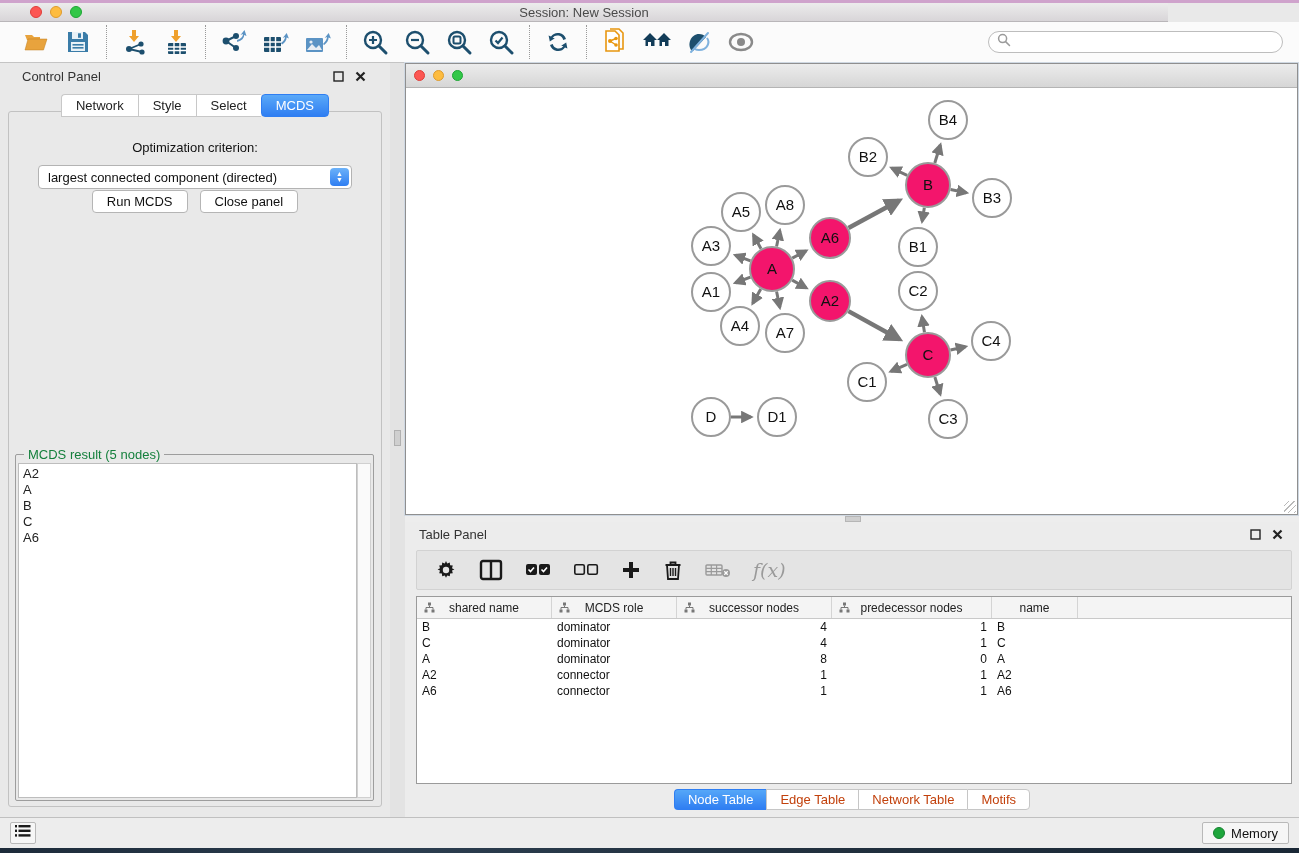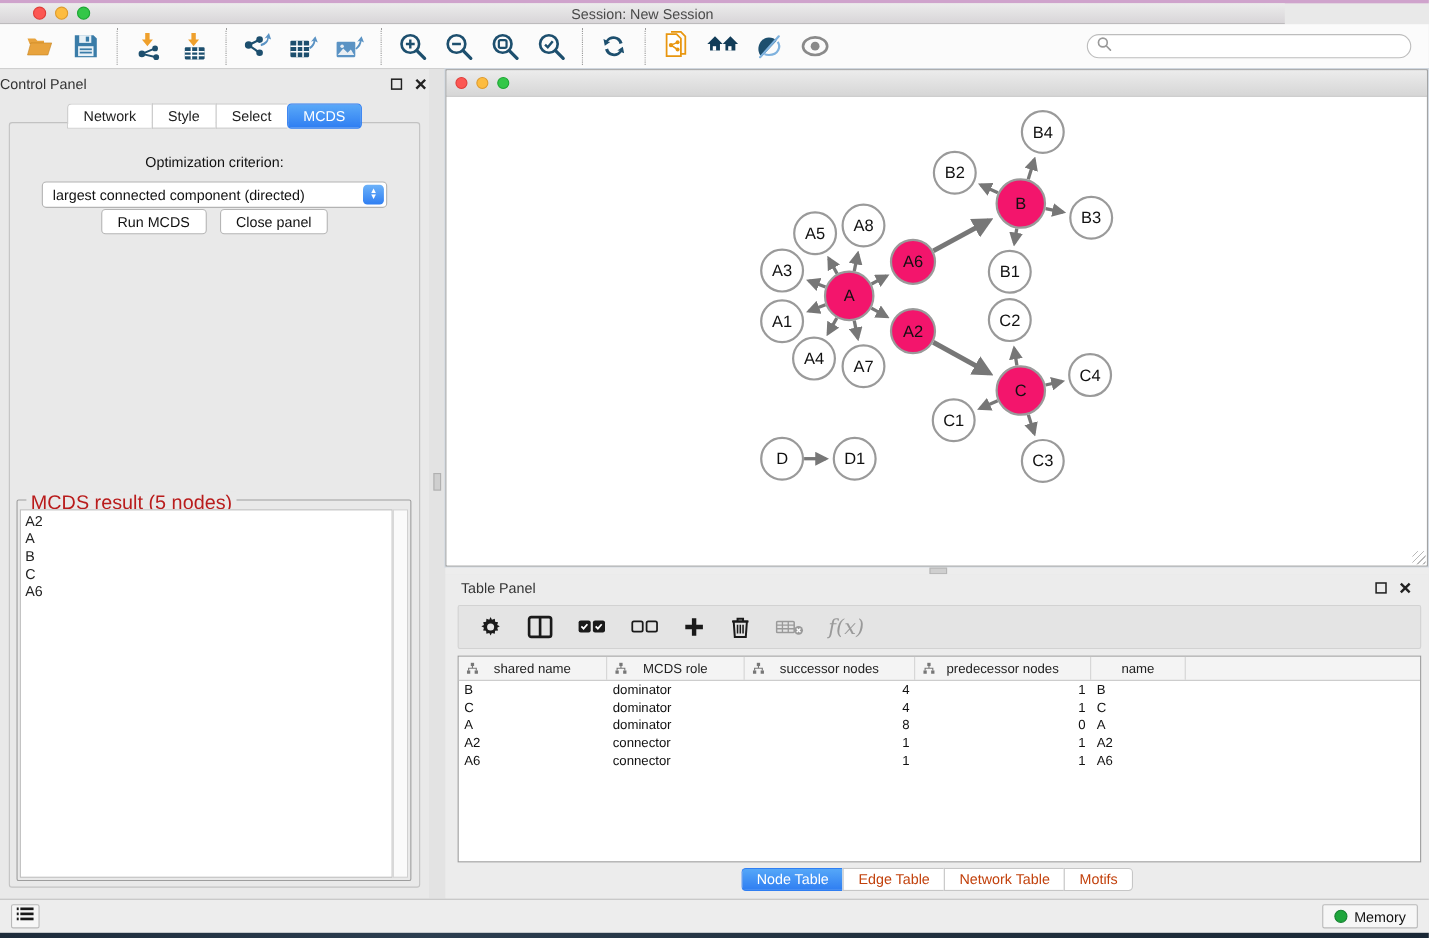--- a/index.html
+++ b/index.html
@@ -24,21 +24,21 @@
   .tb-sep { width:1px; height:34px; border-left:1px dotted #9a9a9a; }
   .tb-btn { width:36px; height:34px; display:flex; align-items:center; justify-content:center; border-radius:4px; }
   .tb-btn svg { display:block; }
   .search-wrap { margin-left:auto; margin-right:8px; }
   .search-box { width:295px; height:22px; border:1px solid #bdbdbd; border-radius:12px; background:#fff;
     display:flex; align-items:center; padding-left:8px; }
   .search-box input { border:none; outline:none; flex:1; font-size:12px; background:transparent; font-family:"Liberation Sans",sans-serif; }
 
   
   .control-panel { position:absolute; left:0; top:63px; width:390px; height:754px; background:#e9e9e9; }
-  .panel-head { height:26px; display:flex; align-items:center; padding:0 0; font-size:13px; color:#333; }
+  .panel-head { height:26px; display:flex; align-items:center; padding:0 22px; font-size:13px; color:#333; }
   .panel-head .spacer { flex:1; }
   .mini-btn { width:16px; height:16px; display:flex; align-items:center; justify-content:center; margin-left:6px; }
   .cp-tabs { position:absolute; left:0; right:0; top:31px; display:flex; justify-content:center; z-index:2; }
   .cp-tab { font-size:13px; padding:3px 14px; background:#fff; border:1px solid #c8c8c8; color:#222;
     border-right:none; }
   .cp-tab:first-child { border-radius:4px 0 0 0;text-align:center; }
   .cp-tab:last-child { border-right:1px solid #c8c8c8; border-radius:0 4px 0 0; }
   .cp-tab.selected { background:linear-gradient(#5aa9f8,#2f7ef2); color:#fff; border-color:#2f7ef2; border-radius:4px; }
   .cp-body { position:absolute; left:8px; right:8px; top:48px; bottom:10px; background:#e9e9e9;
     border:1px solid #c2c2c2; border-radius:3px; }
@@ -48,21 +48,21 @@
   .select-box .sel-text { font-size:13px; padding-left:9px; color:#111; }
   .select-box .stepper { position:absolute; right:2px; top:2px; width:19px; height:18px; border-radius:4px;
     background:linear-gradient(#6cb2f9,#2f7ef2); color:#fff; display:flex; flex-direction:column;
     align-items:center; justify-content:center; font-size:7px; line-height:6px; }
   .btn-row { display:flex; justify-content:center; gap:12px; margin-top:1px; }
   .pbtn { font-size:13px; background:#fff; border:1px solid #b5b5b5; border-radius:4px; padding:3px 14px; color:#111;
     font-family:"Liberation Sans",sans-serif; }
 
   .result-group { position:absolute; left:6px; right:7px; top:342px; bottom:5px; border:1px solid #9d9d9d;
     border-radius:2px; }
-  .result-legend { position:absolute; left:8px; top:-8px; background:#e9e9e9; padding:0 4px; font-size:18px; color:#b91c1c; }
+  .result-legend { position:absolute; left:8px; top:-8px; background:#e9e9e9; padding:0 4px; font-size:13px; color:#15803d; }
   .result-list { position:absolute; left:2px; top:8px; right:16px; bottom:2px; background:#fff;
     border:1px solid #bdbdbd; font-size:13px; padding:2px 4px; overflow:hidden; }
   .result-list div { line-height:16px; }
   .result-scroll { position:absolute; right:2px; top:8px; width:14px; bottom:2px; background:#fafafa; border:1px solid #d0d0d0; }
 
   
   .vdivider { position:absolute; left:390px; top:63px; width:15px; height:754px; background:#e3e3e3; }
   .vdivider .handle { position:absolute; left:4px; top:367px; width:7px; height:16px; background:#cfcfcf; border:1px solid #b0b0b0; }
   .hdivider { position:absolute; left:405px; top:516px; width:894px; height:6px; background:#ededed; }
   .hdivider .handle { position:absolute; left:440px; top:0px; width:16px; height:6px; background:#cfcfcf; border:1px solid #b6b6b6; }

